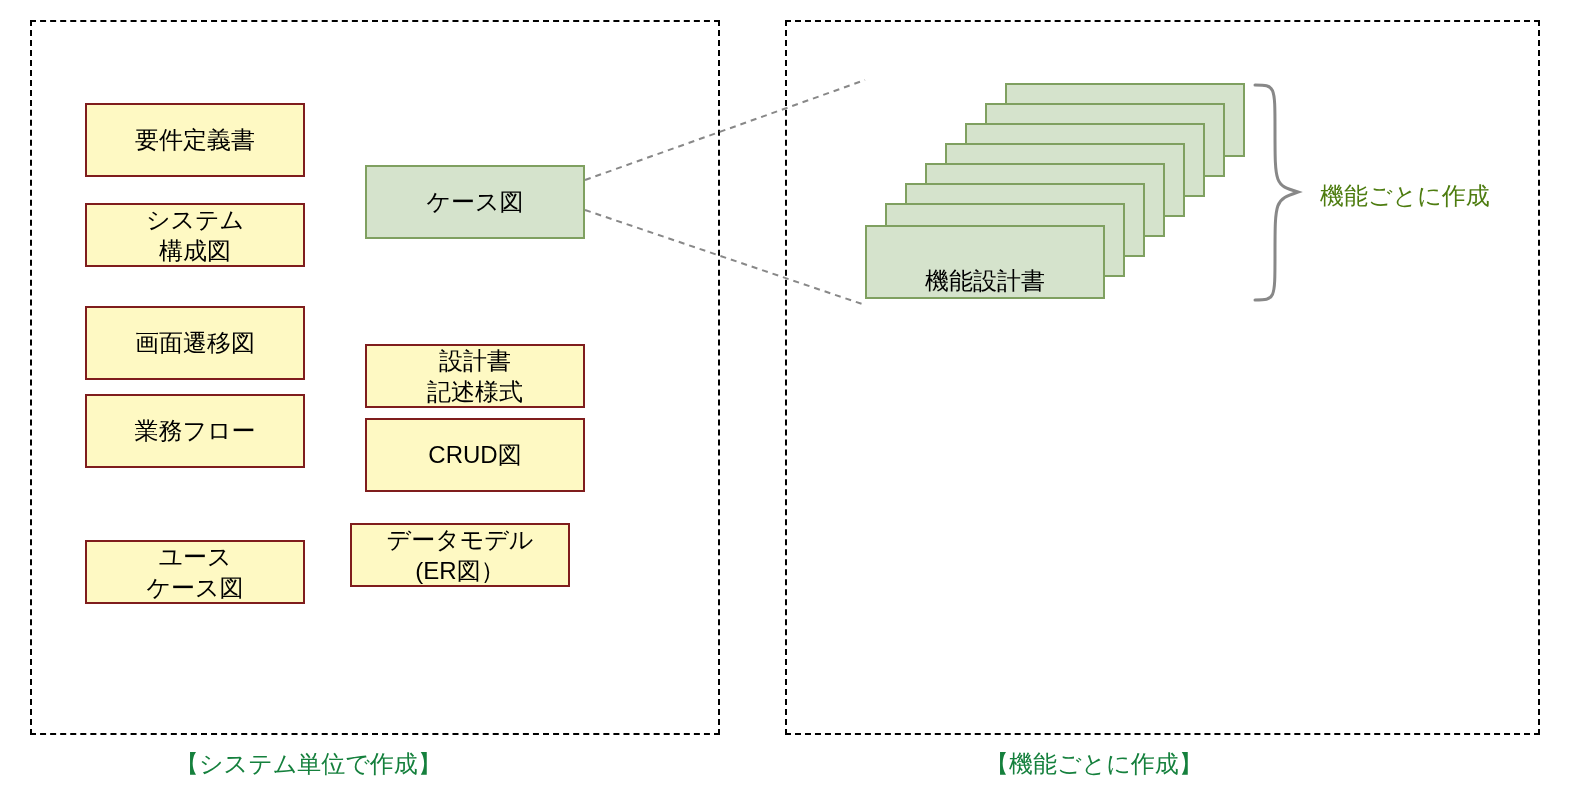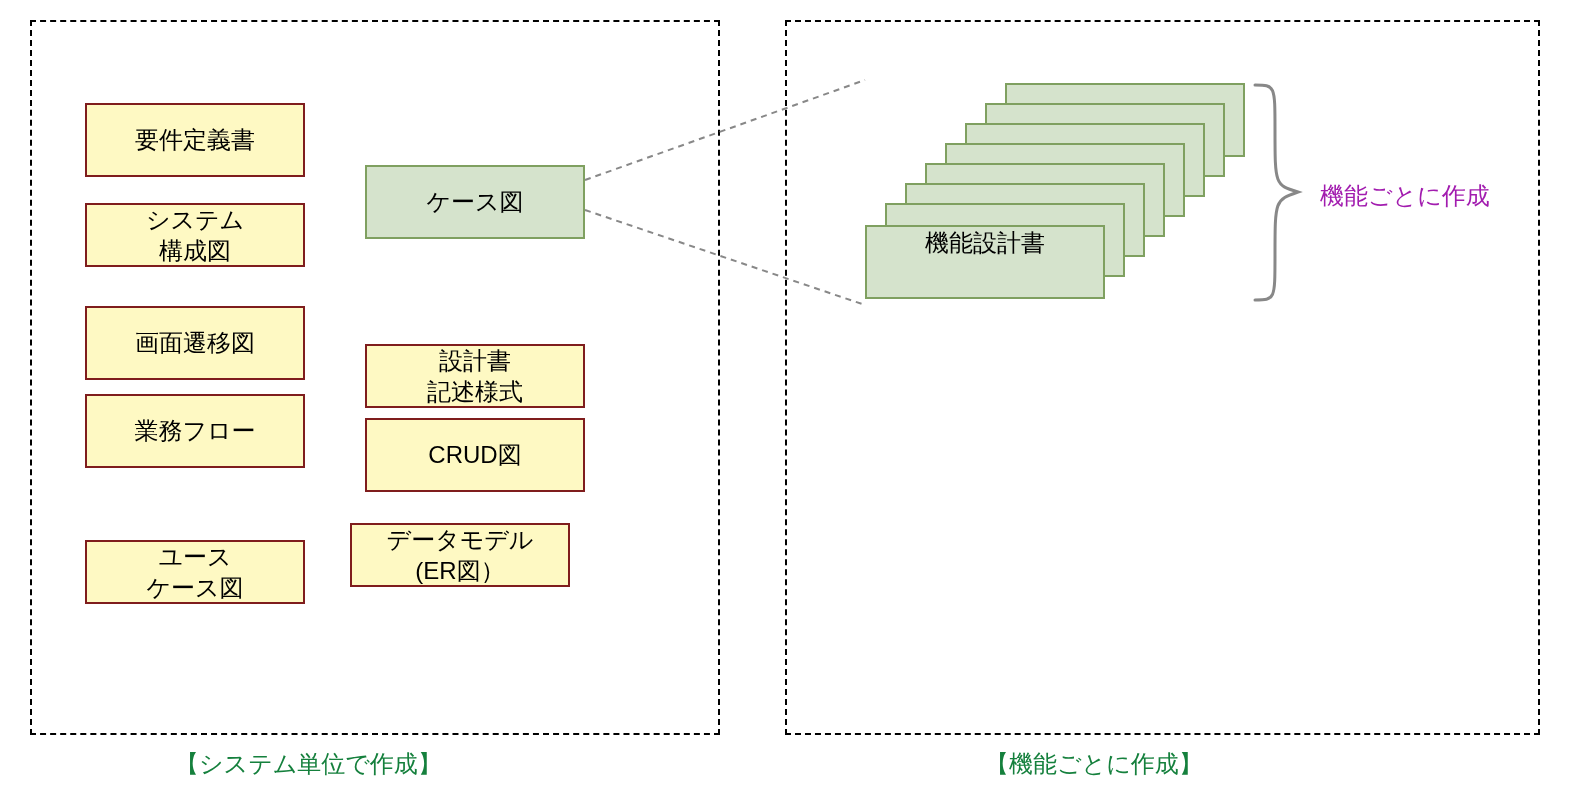--- a/index.html
+++ b/index.html
@@ -57,30 +57,30 @@
 
     .stack-card {
       position: absolute;
       border: 2px solid #7fa060;
       background: #d5e3cc;
       width: 240px;
       height: 74px;
     }
     .stack-front {
       display: flex;
-      align-items: flex-start;
+      align-items: flex-end;
       justify-content: center;
       font-size: 24px;
       color: #000;
     }
 
     .annotation {
       position: absolute;
       font-size: 24px;
-      color: #a21caf;
+      color: #4d7c0f;
     }
 
     svg.connector {
       position: absolute;
       pointer-events: none;
       overflow: visible;
     }
   </style>
 </head>
 <body>

